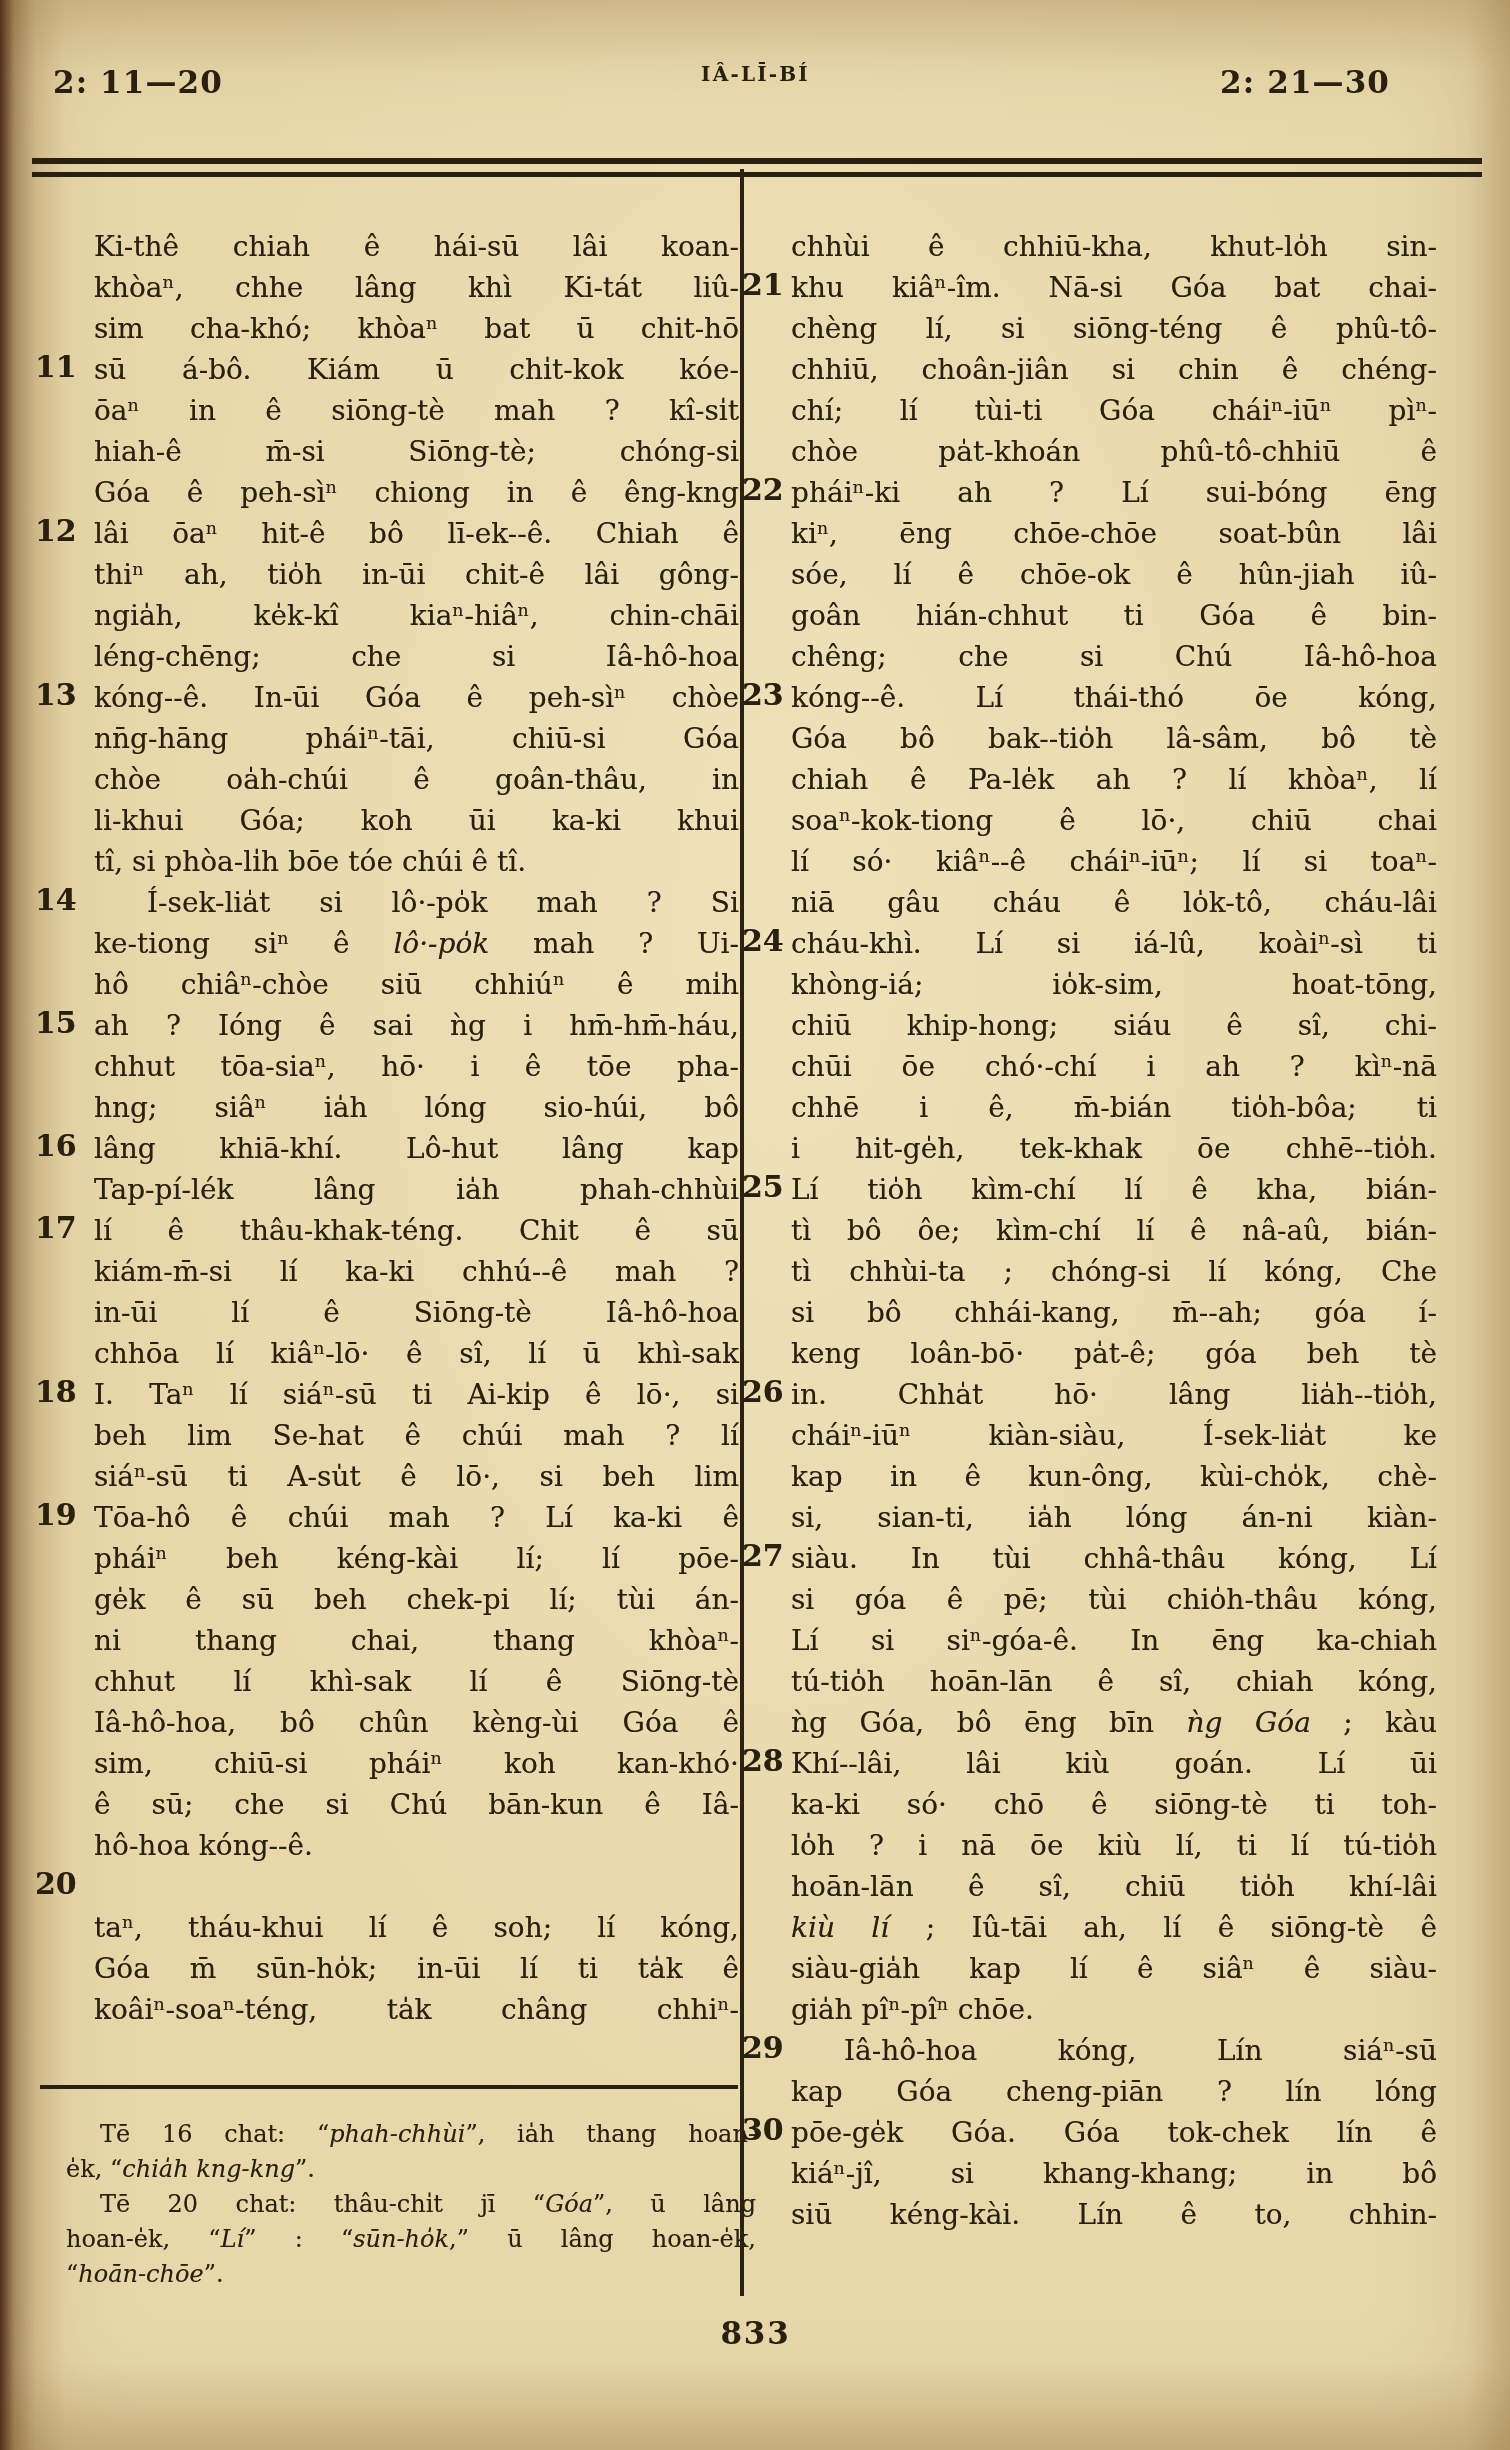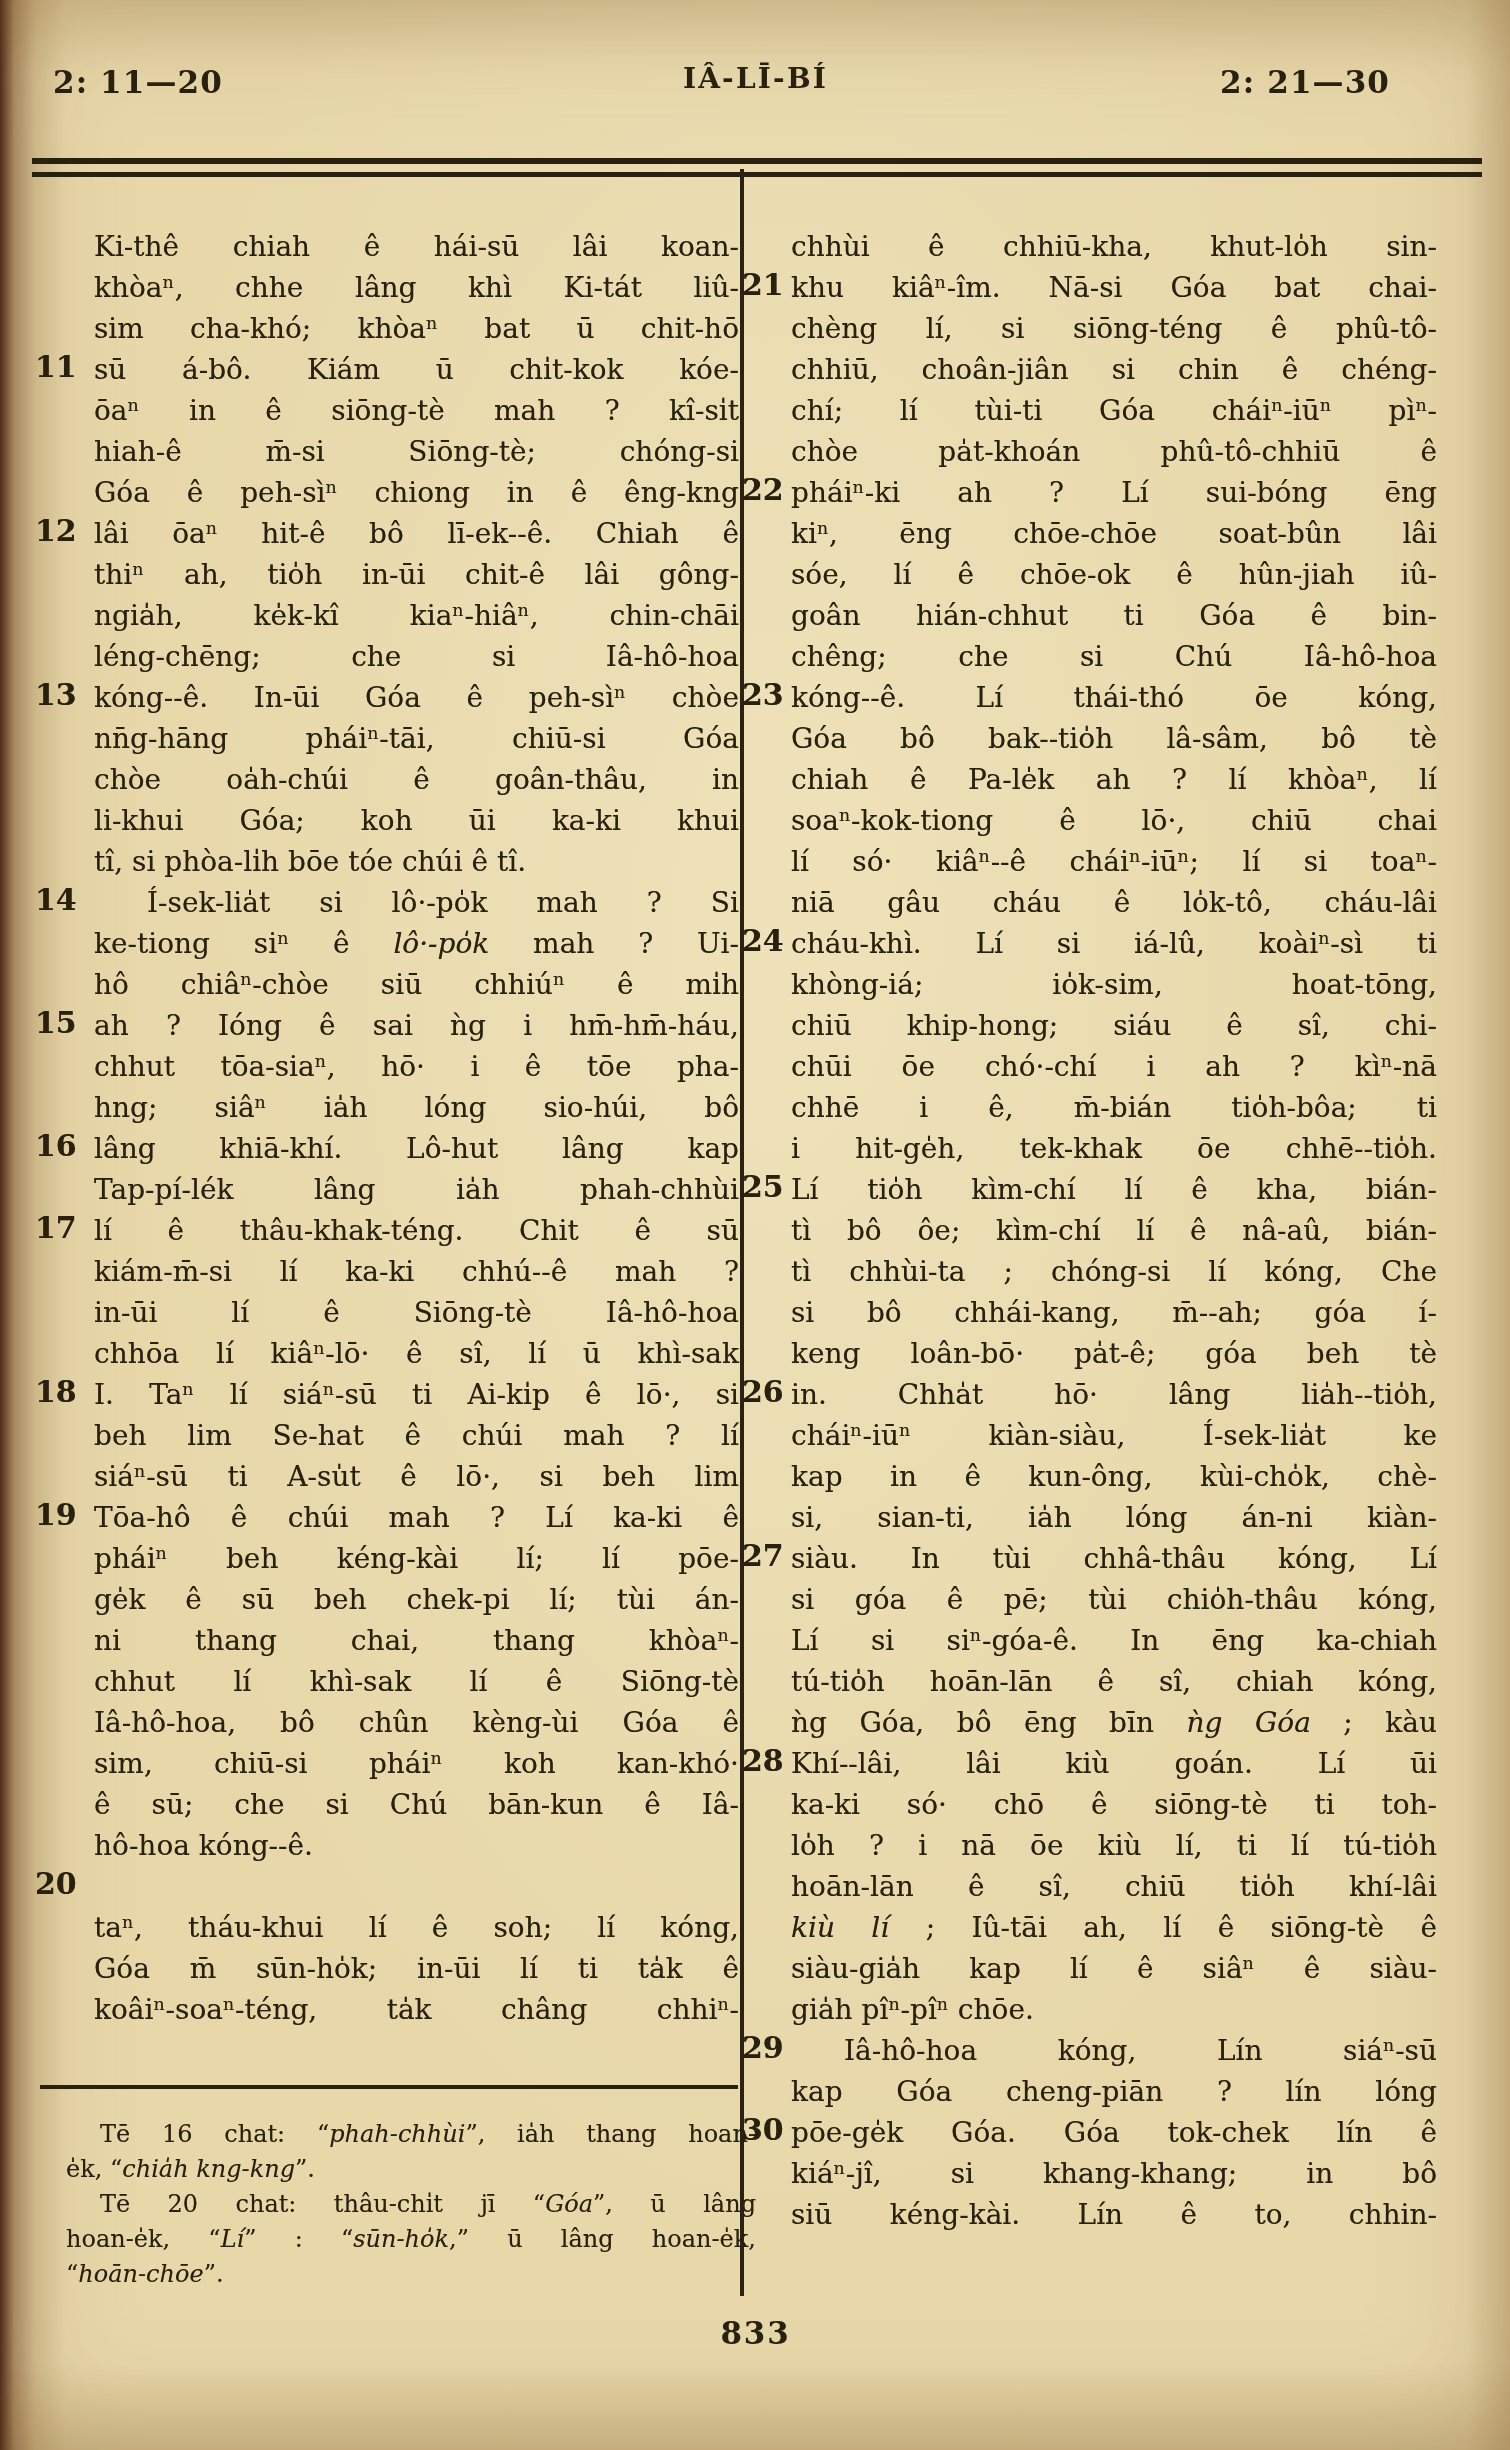--- a/index.html
+++ b/index.html
@@ -15,21 +15,21 @@
       linear-gradient(90deg, rgba(58,24,10,0.92) 0px, rgba(110,62,30,0.45) 14.4px, rgba(150,110,60,0.20) 35px, rgba(0,0,0,0) 66px),
       linear-gradient(270deg, rgba(148,108,55,0.25) 0px, rgba(0,0,0,0) 44px),
       linear-gradient(180deg, rgba(158,118,62,0.16) 0px, rgba(0,0,0,0) 72px),
       linear-gradient(0deg, rgba(150,110,55,0.22) 0px, rgba(0,0,0,0) 88px);
     box-shadow:inset 0 0 122px rgba(120,85,40,0.35);
   }
   .hdr-ref{position:absolute;top:64px;font-size:31px;font-weight:bold;letter-spacing:1.1px;white-space:nowrap;}
   .hdr-ref.left{left:53px;}
   .hdr-ref.right{right:121px;}
   .hdr-title{position:absolute;top:62px;left:50%;transform:translateX(-50%);
-    font-size:28px;font-weight:bold;letter-spacing:2.2px;white-space:nowrap;}
+    font-size:20px;font-weight:bold;letter-spacing:2.2px;white-space:nowrap;}
   .double-rule{position:absolute;top:158px;left:32px;width:1450px;height:7.7px;
     border-top:6px solid #29210f;border-bottom:5px solid #29210f;box-sizing:content-box;}
   .col-divider{position:absolute;top:169px;left:740px;width:3.9px;height:2127px;background:#2a2213;}
   .column{position:absolute;top:226px;font-size:28px;line-height:41px;
     text-shadow:0 0 0.6px rgba(41,33,15,0.45);}
   .column.left{left:94px;width:645px;}
   .column.right{left:791px;width:646px;}
   .line{position:relative;text-align:justify;text-align-last:justify;height:41px;}
   .line.indent{padding-left:53px;}
   .line.pend{text-align-last:left;}

